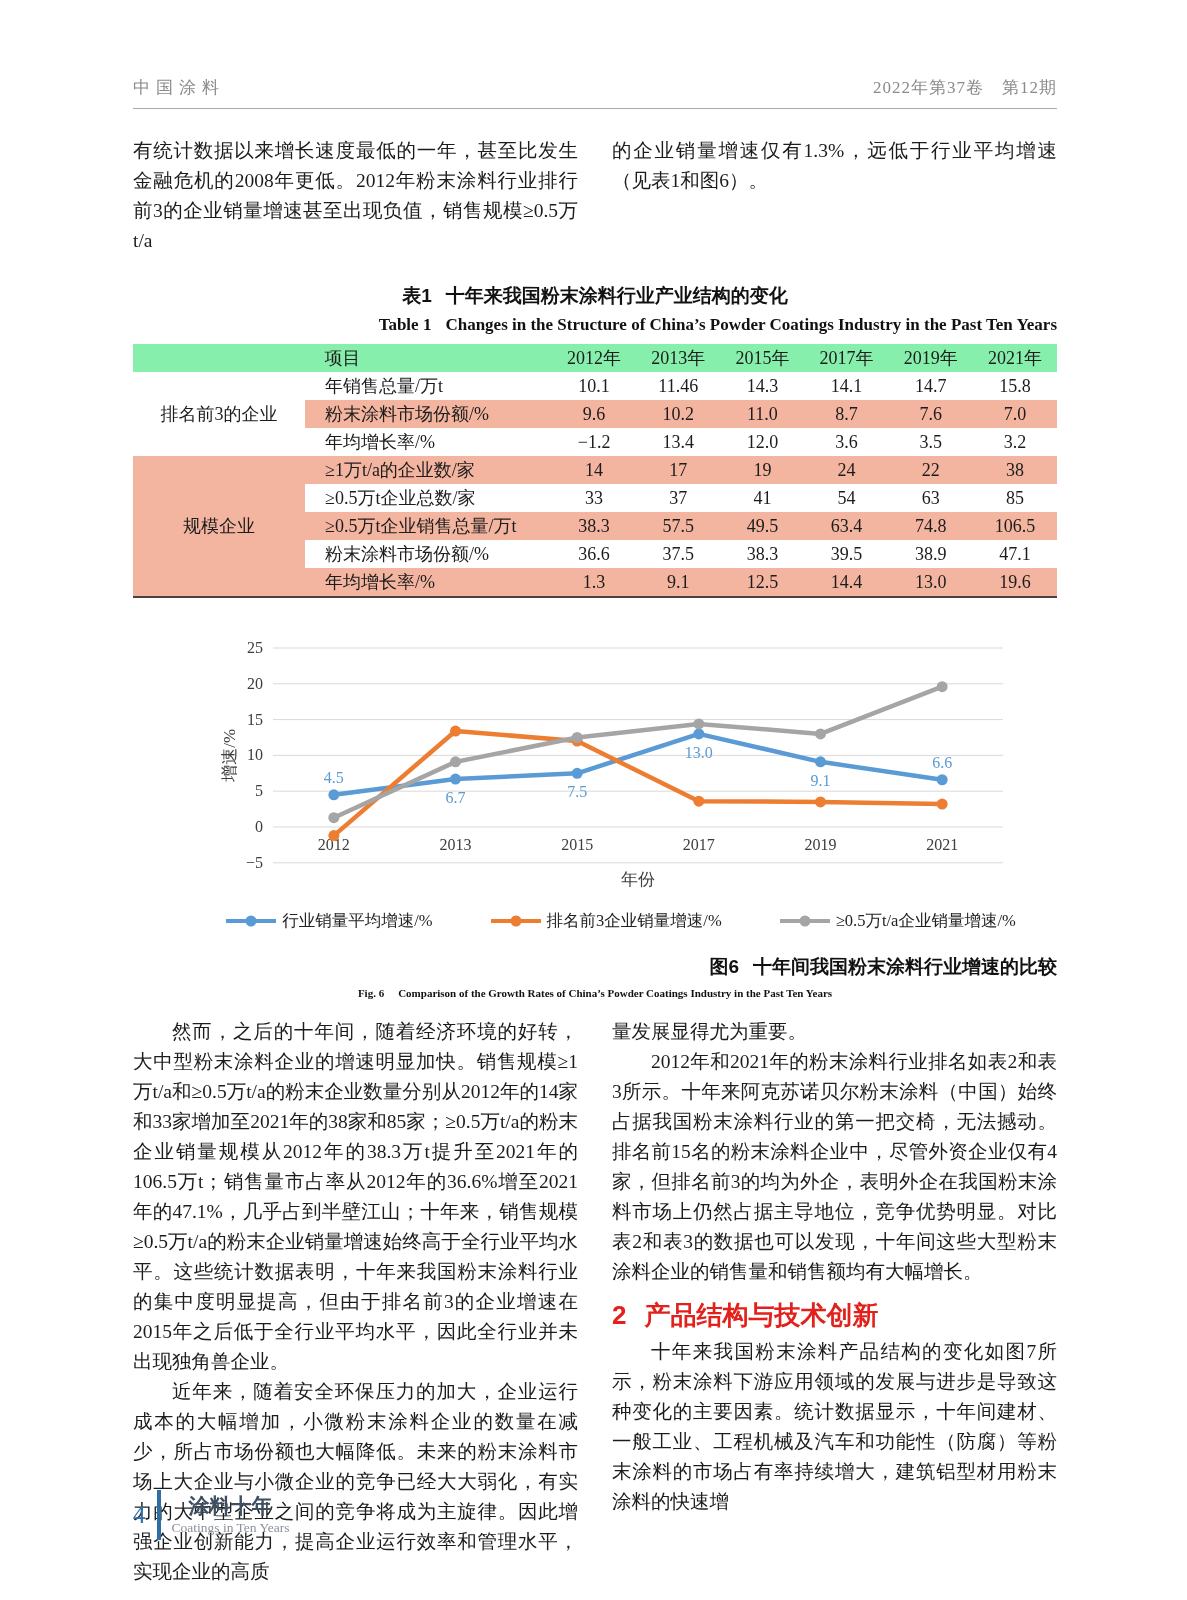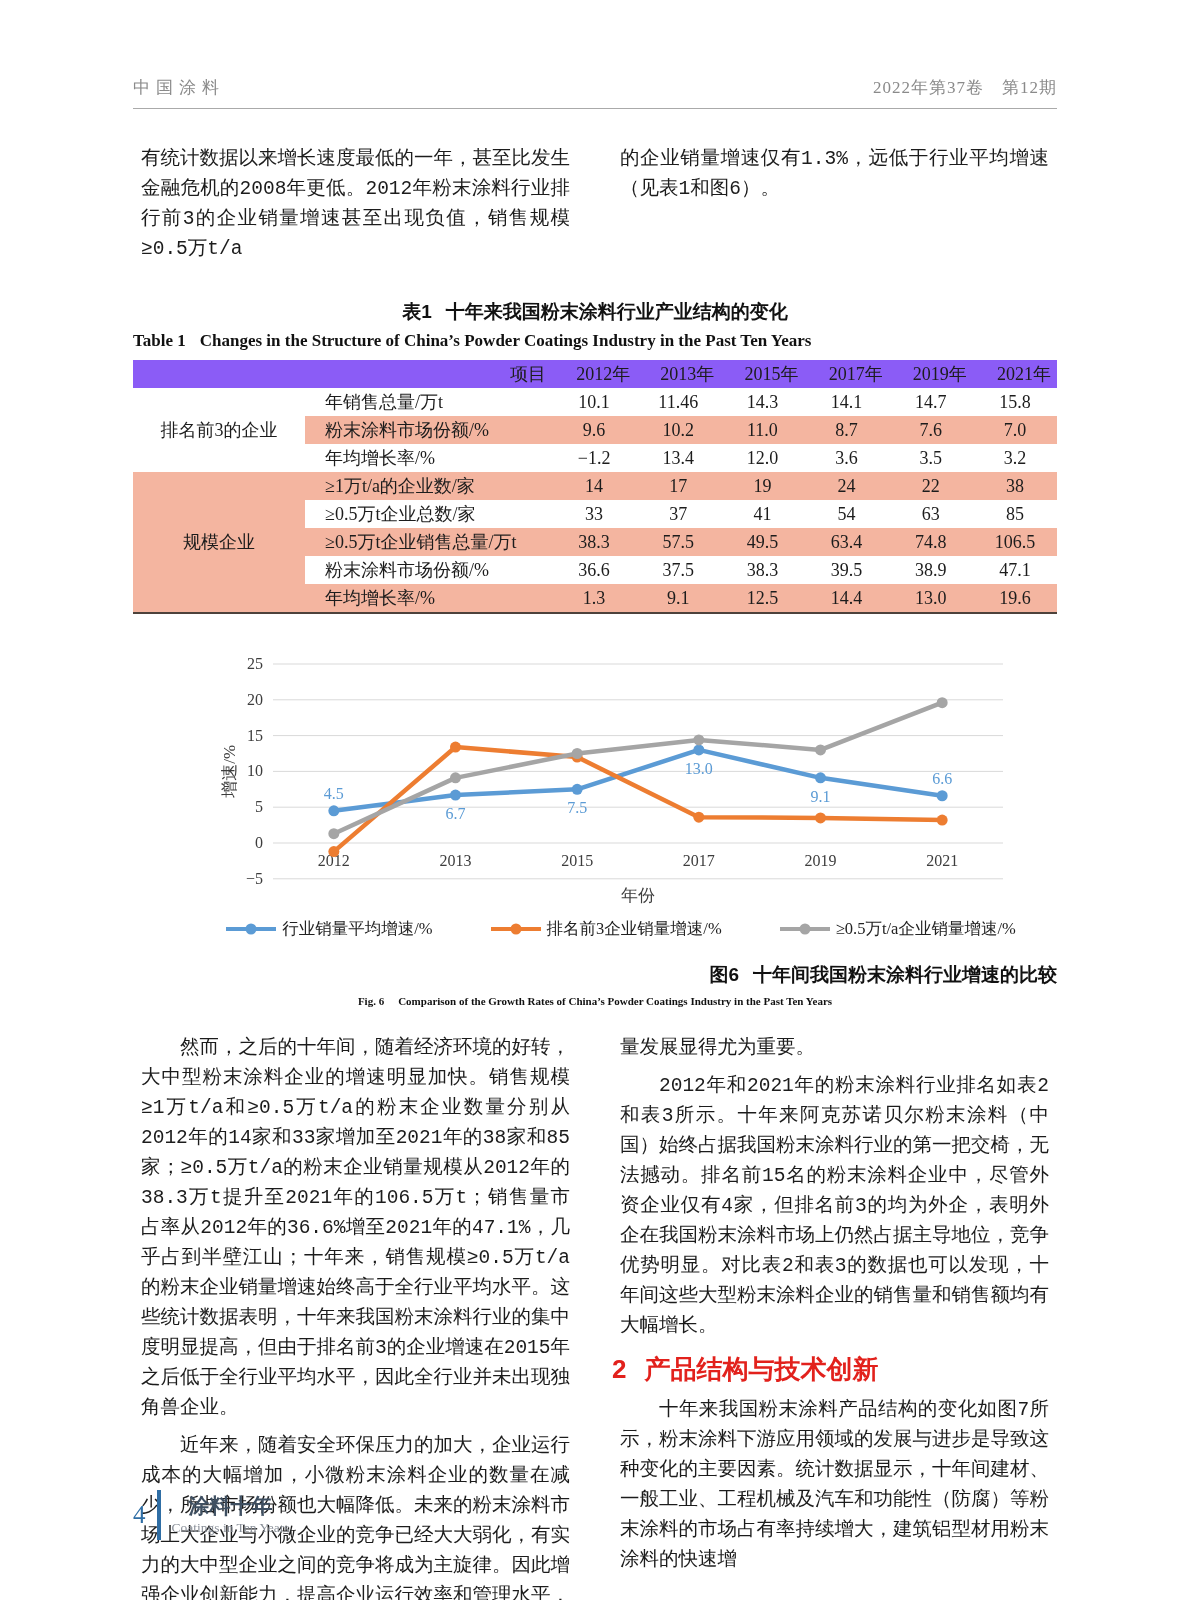--- a/index.html
+++ b/index.html
@@ -20,56 +20,56 @@
     border-bottom:1.5px solid #aaa;
     padding-bottom:9px;
     color:#8a8a8a;font-size:17px;
   }
   .runhead .journal{letter-spacing:6px;}
   .runhead .issue{letter-spacing:1px;}
   
   .twocol{display:flex;gap:34px;}
   .col{flex:1 1 0;min-width:0;}
   .bodytext{font-size:19.5px;line-height:30px;text-align:justify;}
-  .bodytext p{margin:8px;font-family:Liberation Mono, monospace;}
+  .bodytext p{margin:0;}
   .bodytext p.indent{text-indent:2em;}
   .intro{margin-top:27px;}
   
   .tblwrap{margin-top:27px;}
   .tbl-title-zh{
     text-align:center;font-family:"Liberation Sans","DejaVu Sans",sans-serif;
     font-weight:bold;font-size:19px;color:#111;
   }
   .tbl-title-en{
-    text-align:left;font-weight:bold;font-size:17px;color:#111;margin-top:6px;
+    text-align:right;font-weight:bold;font-size:17px;color:#111;margin-top:6px;
   }
   .tbl-title-zh .tlabel,.tbl-title-en .tlabel{margin-right:14px;}
   table.t1{
     width:100%;border-collapse:collapse;margin-top:9px;
     font-size:18px;border-bottom:2.5px solid #4d423b;
   }
   table.t1 th,table.t1 td{height:28px;padding:0 6px;font-weight:normal;}
-  table.t1 th{background:#8b5cf6;text-align:right;}
+  table.t1 th{background:#86efac;text-align:center;}
   table.t1 td.group{text-align:center;vertical-align:middle;}
   table.t1 td.item{text-align:left;padding-left:20px;}
   table.t1 td.val{text-align:center;}
   table.t1 .shade{background:#f4b5a0;}
   col.c-group{width:172px;} col.c-item{width:247px;}
   
   .chartwrap{margin-top:34px;margin-left:88px;width:800px;}
   svg.chart{display:block;}
   .grid{stroke:#d9d9d9;stroke-width:1;}
   .ytick,.xtick{font-family:"Liberation Serif","DejaVu Serif",serif;font-size:16px;fill:#3d3d3d;}
   .ytick{text-anchor:end;}
   .xtick{text-anchor:middle;}
   .axlabel{font-size:17px;fill:#3d3d3d;text-anchor:middle;}
   .dlabel{font-size:16px;text-anchor:middle;}
   .legend{
     display:flex;justify-content:center;align-items:center;gap:58px;
-    margin-top:12px;font-size:16.5px;color:#222;
+    margin-top:20px;font-size:16.5px;color:#222;
   }
   .legend .litem{display:flex;align-items:center;gap:6px;}
   
   .figcap-zh{
     margin-top:22px;text-align:right;
     font-family:"Liberation Sans","DejaVu Sans",sans-serif;
     font-weight:bold;font-size:19px;color:#111;
   }
   .figcap-en{text-align:center;font-weight:bold;font-size:11px;color:#111;margin-top:7px;}
   .figcap-zh .tlabel,.figcap-en .tlabel{margin-right:14px;}

